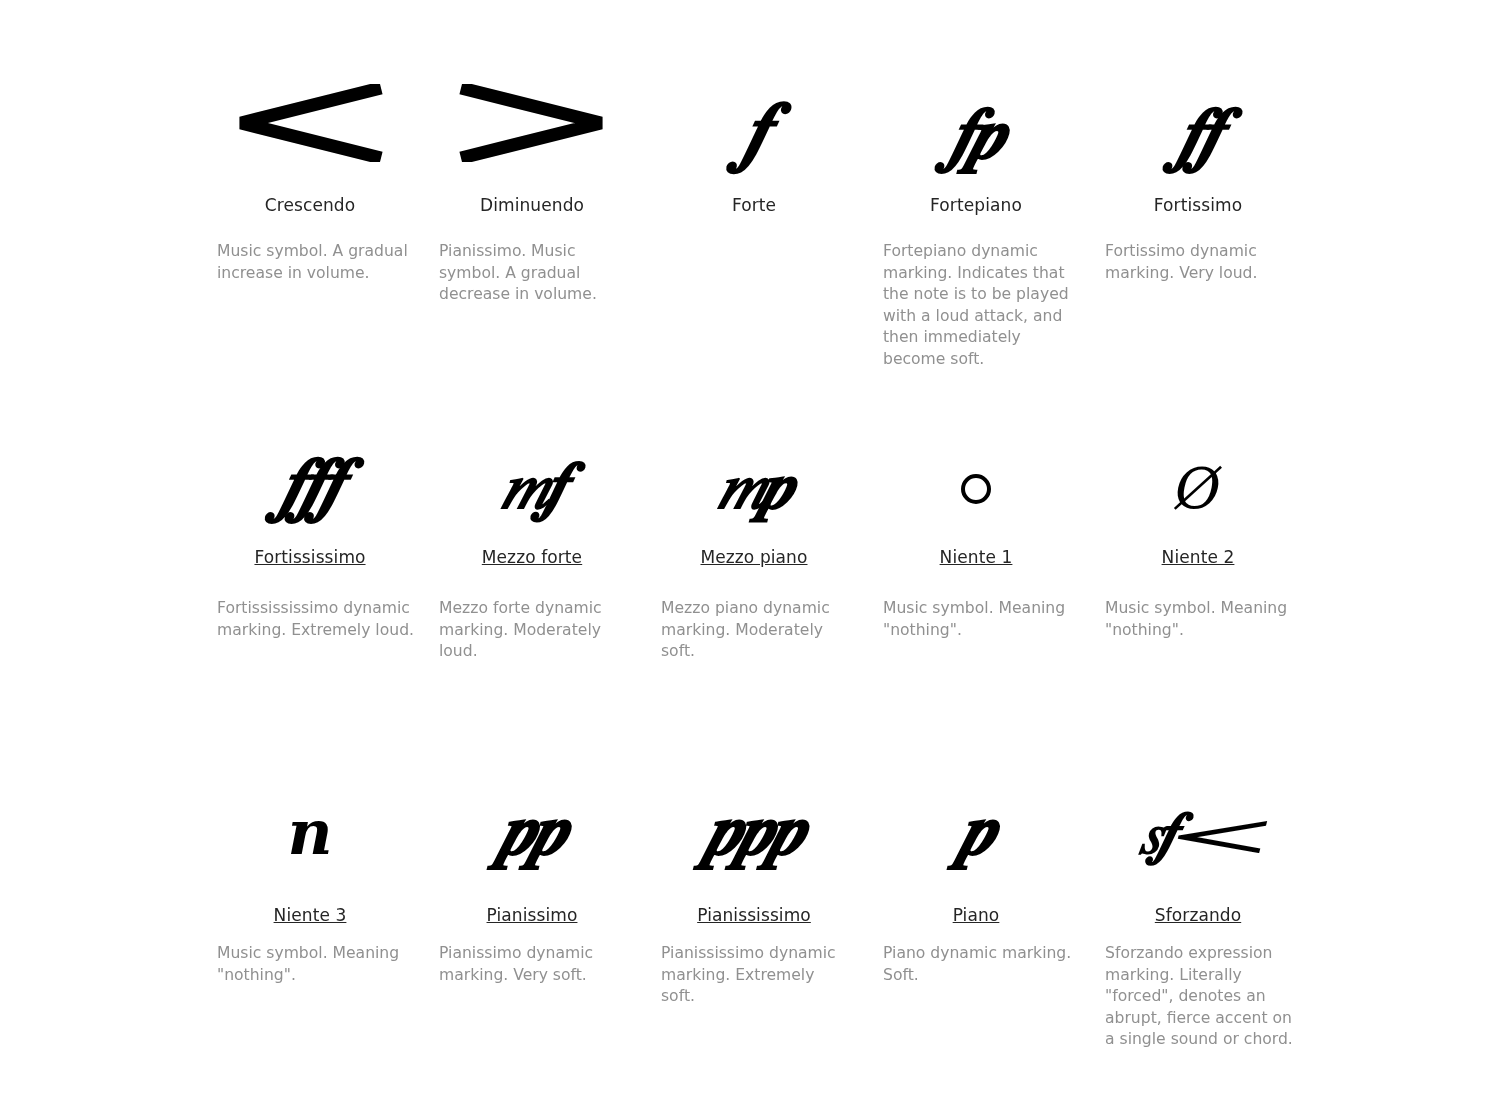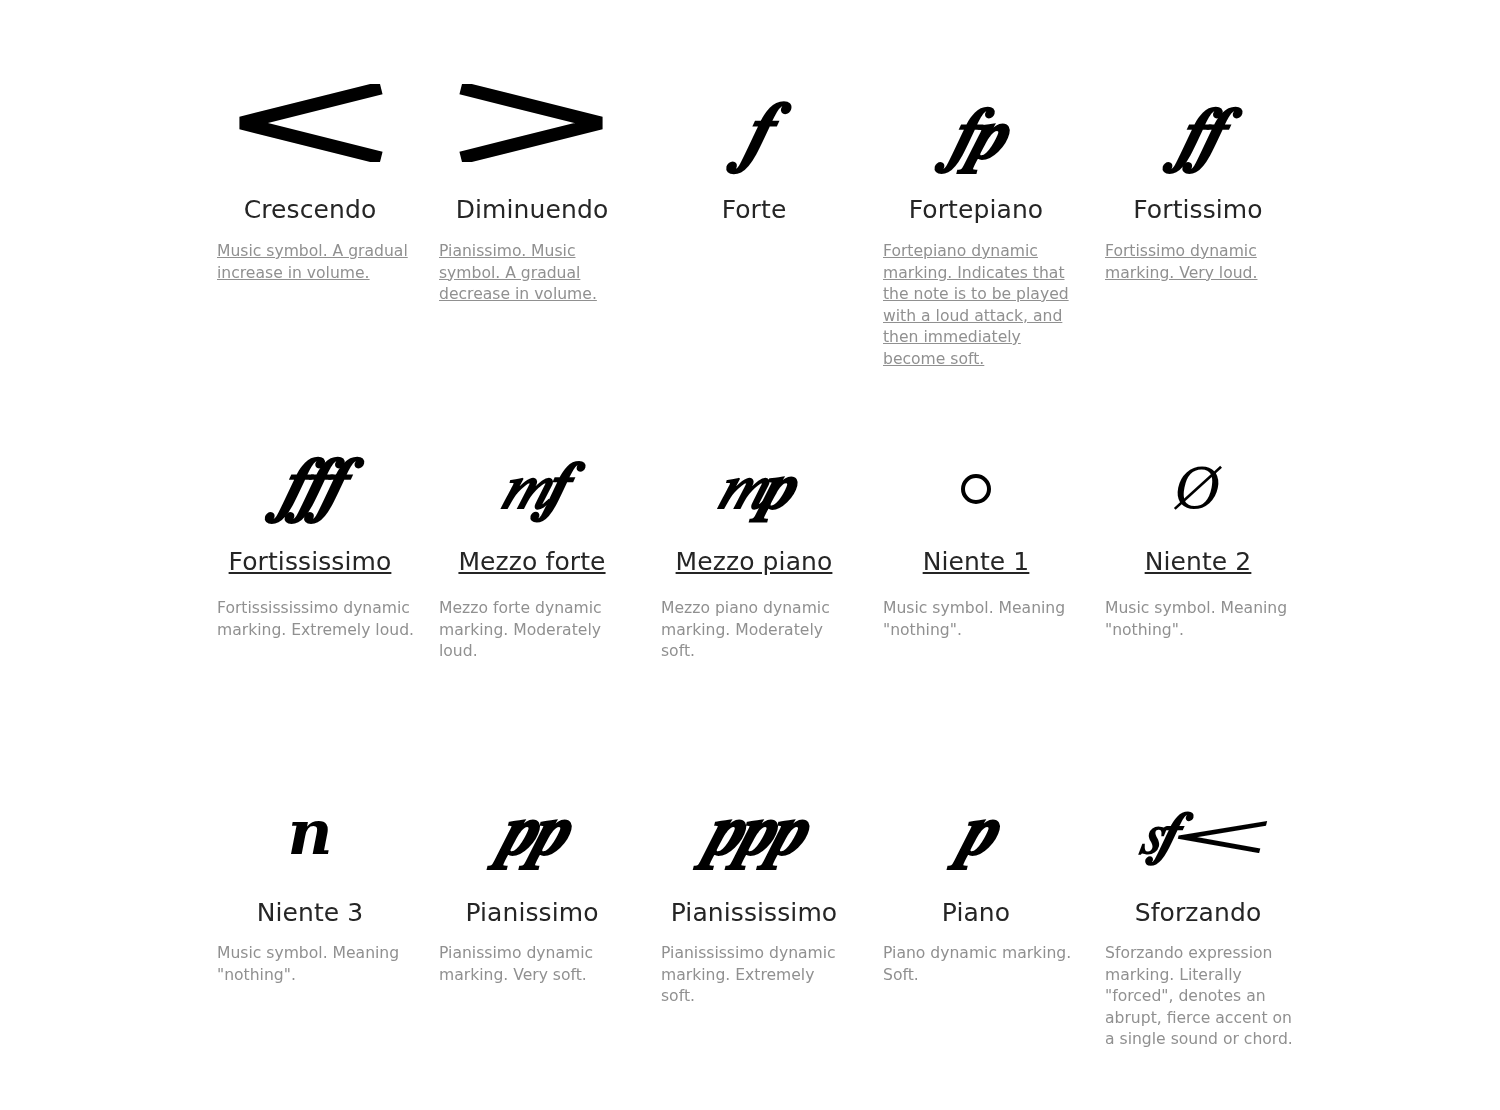--- a/index.html
+++ b/index.html
@@ -101,21 +101,21 @@
     font-size: 62px;
     line-height: 0.8;
     color: #000000;
   }
 
   
   .name {
     position: absolute;
     width: 222px;
     text-align: center;
-    font-size: 25px;
+    font-size: 17px;
     color: #252525;
     letter-spacing: 0.1px;
     white-space: nowrap;
   }
   .desc {
     position: absolute;
     width: 200px;
     font-size: 15.6px;
     line-height: 21.5px;
     color: #909090;
@@ -126,23 +126,23 @@
   .row-1 { top: 40px; }
   .row-2 { top: 394px; }
   .row-3 { top: 740px; }
 
   .row-1 .symbol-box { height: 122px; }
   .row-2 .symbol-box { height: 118px; }
   .row-3 .symbol-box { height: 118px; }
 
   .row-1 .name { top: 155px; }
   .row-2 .name { top: 153px; text-decoration: underline; }
-  .row-3 .name { top: 158px; }
-
-  .row-1 .desc { top: 201px; left: 18px; text-decoration: underline; }
+  .row-3 .name { top: 165px; text-decoration: underline; }
+
+  .row-1 .desc { top: 201px; left: 18px; }
   .row-2 .desc { top: 204px; left: 18px; }
   .row-3 .desc { top: 203px; left: 18px; }
 
   
   .desc.w-narrow { width: 192px; }
 </style>
 </head>
 <body>
 
 <div id="sheet">

